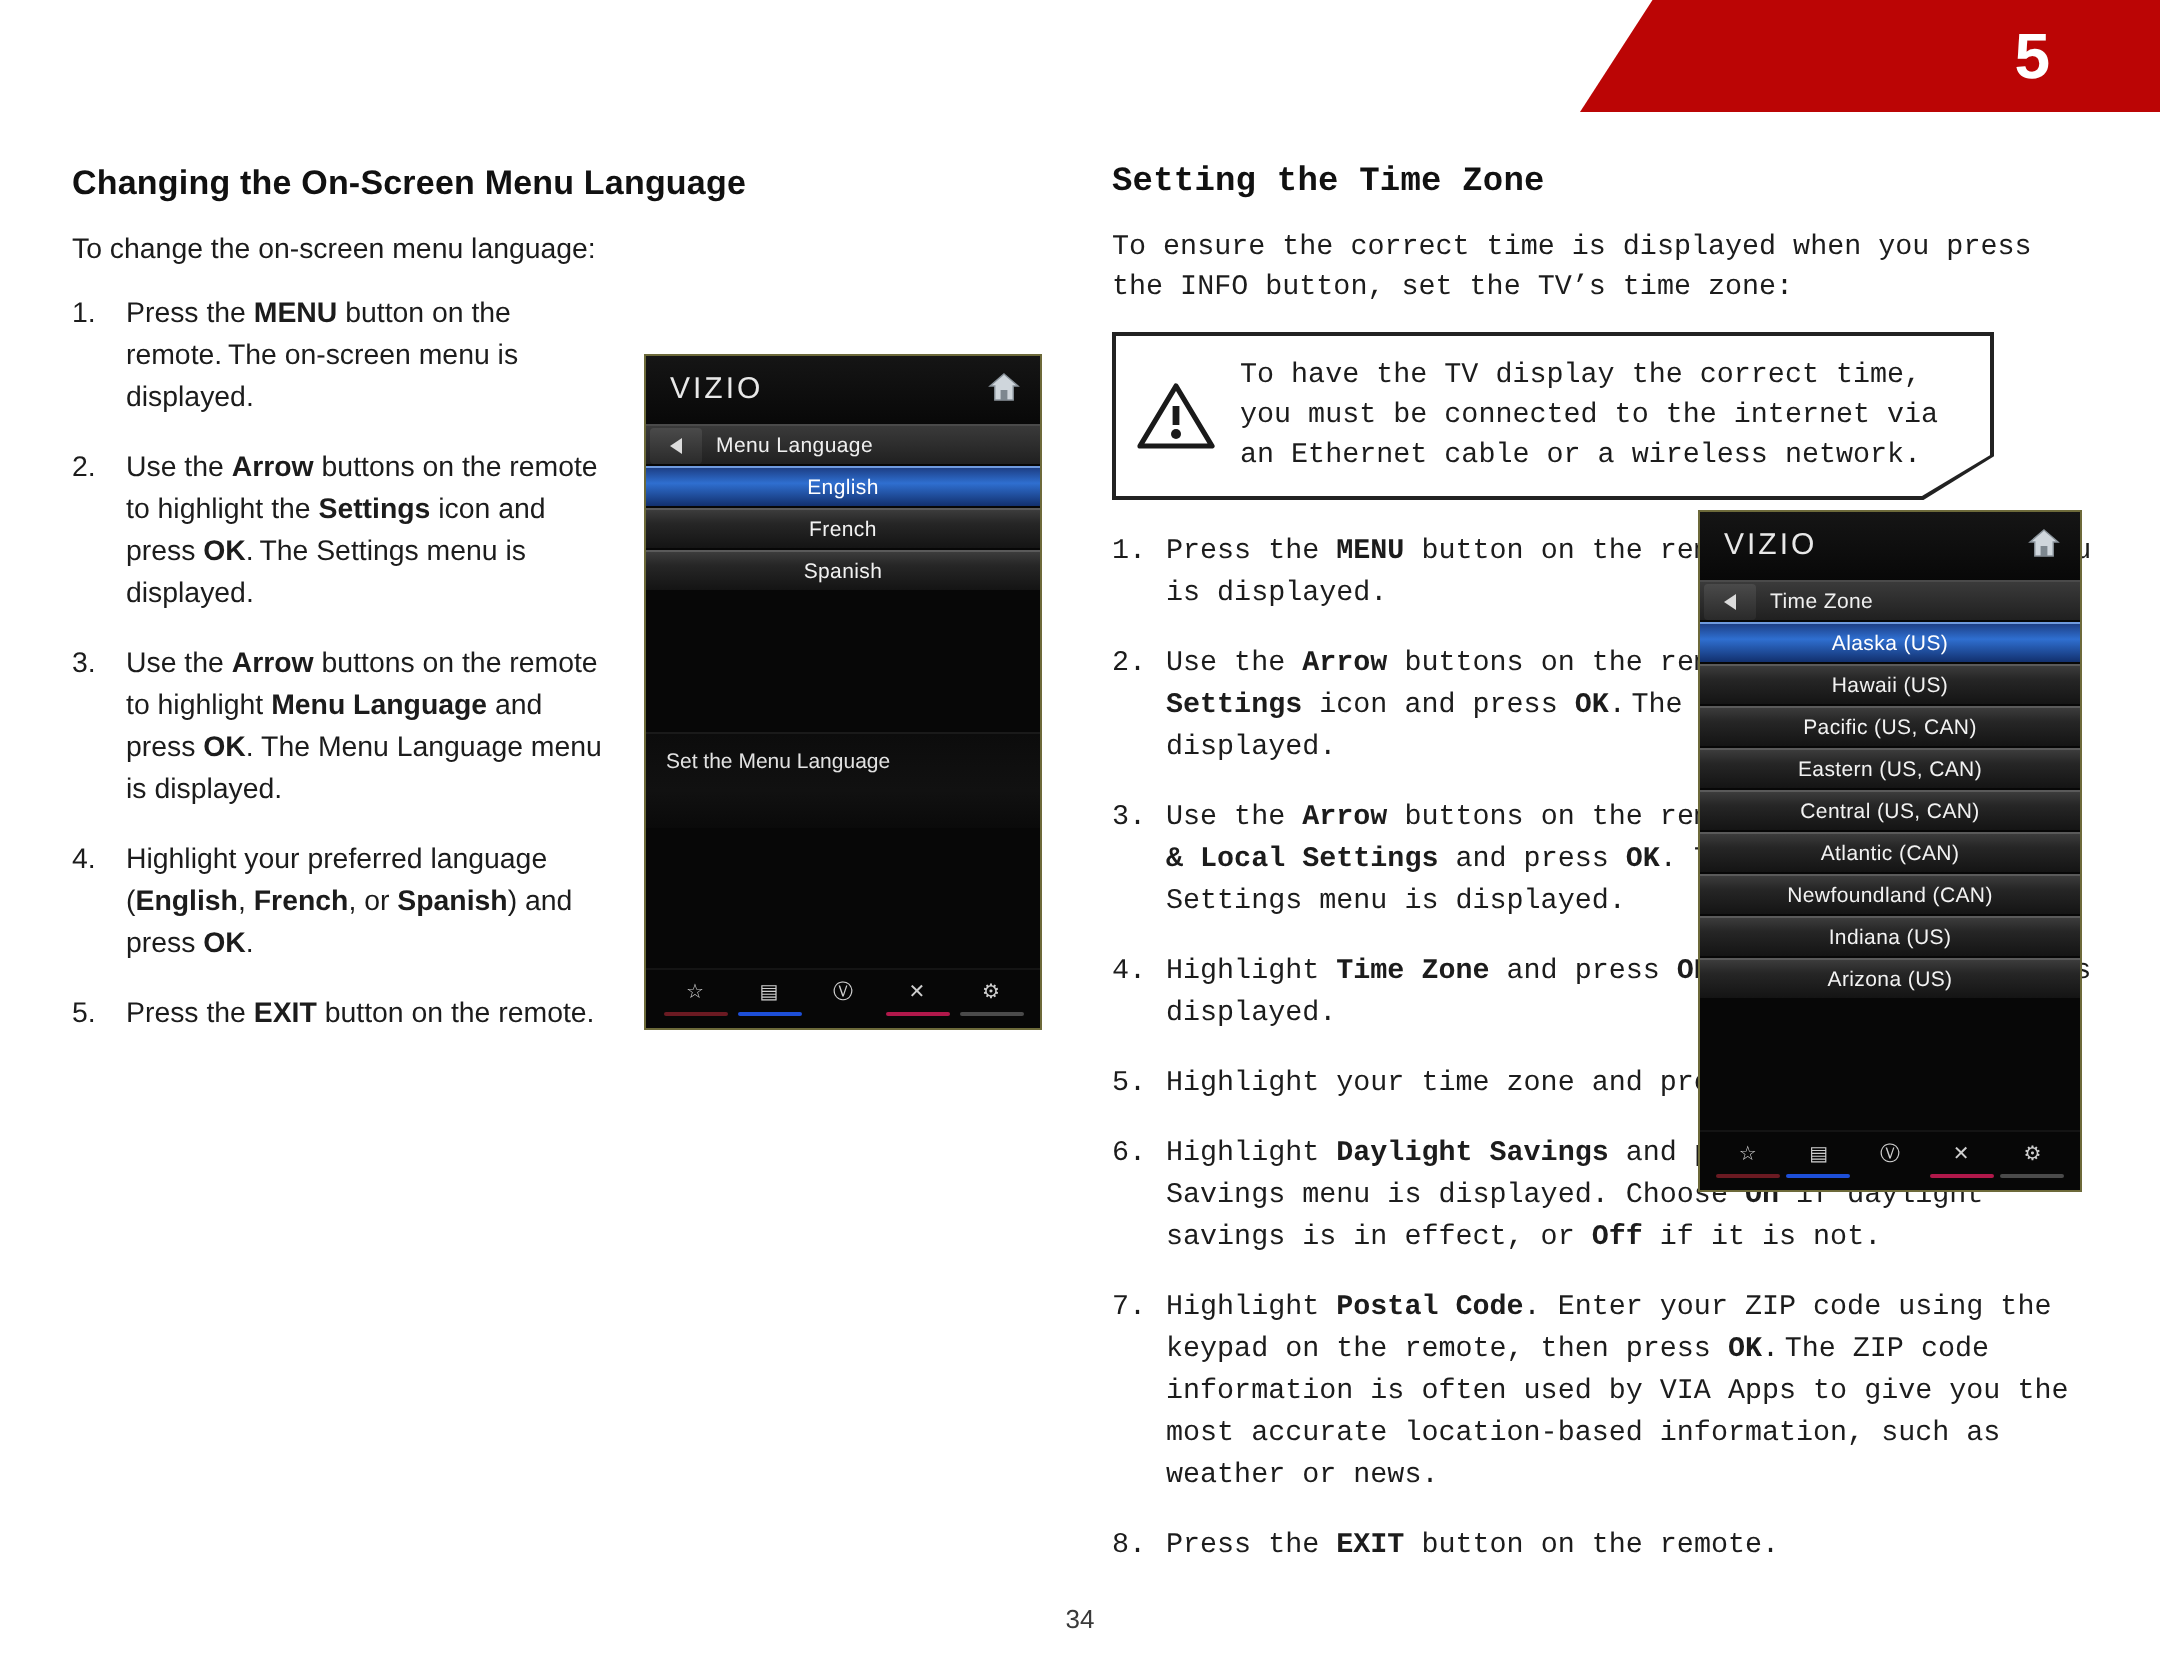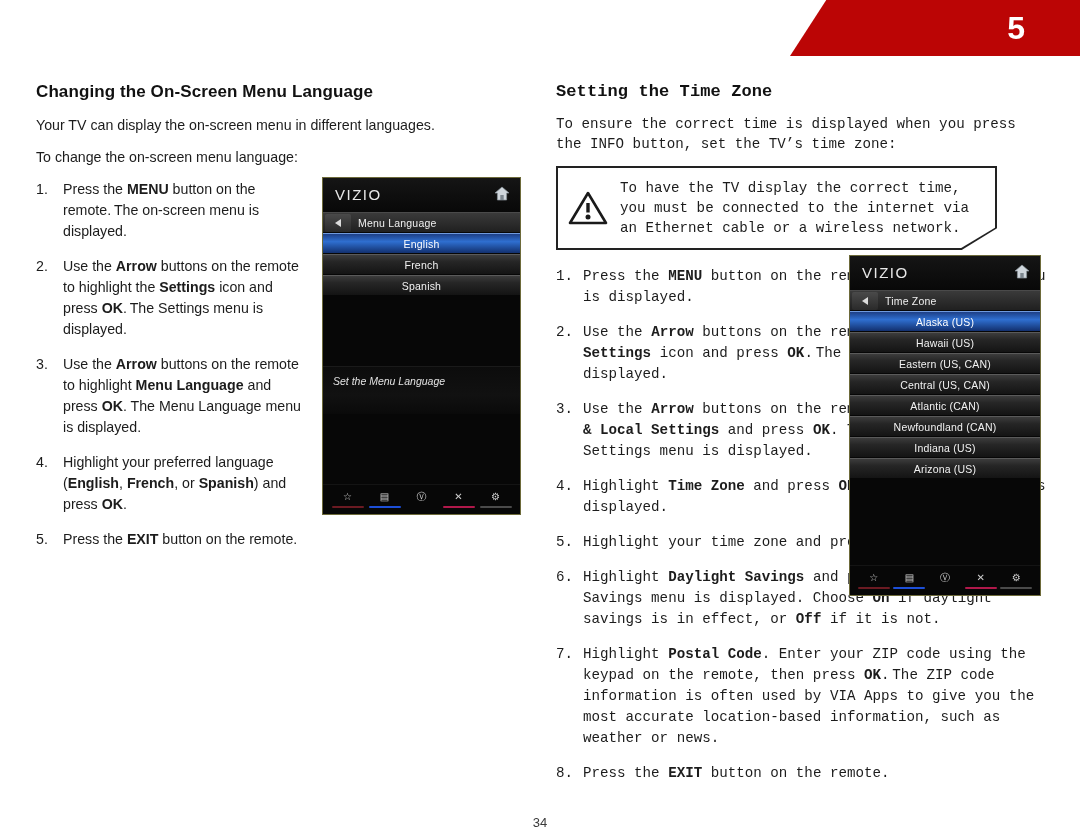--- a/index.html
+++ b/index.html
@@ -129,51 +129,49 @@
     background: linear-gradient(#1d3f86 0%, #2f6fd0 40%, #12306e 100%);
     border-top: 1px solid #6f9ade;
     color: #ffffff;
   }
 
   .tv-caption {
     flex: 0 0 auto; padding: 8px 10px 0 10px; min-height: 48px;
     color: #e2e2e2; font-size: 10.5px;
     background: linear-gradient(#0c0c0c, #111 60%, #0a0a0a);
     border-top: 1px solid #1a1a1a;
-    font-style: italic;
   }
   .tv-spacer { flex: 1 1 auto; }
 
   .tv-foot {
     flex: 0 0 30px; height: 30px;
     display: flex; align-items: center; justify-content: space-around;
     padding: 0 6px; background: #070707; border-top: 1px solid #141414;
   }
   .foot-item { display: flex; flex-direction: column; align-items: center; width: 34px; }
   .foot-glyph { height: 12px; display:flex; align-items:center; justify-content:center;
                 color: #cfcfcf; font-size: 10px; line-height: 1; }
   .foot-bar { width: 32px; height: 2.5px; margin-top: 3px; background: #555; border-radius: 1px; }
 
   .page-num {
-    position: absolute; left: 0; right: 0; bottom: 4px;
+    position: absolute; left: 0; right: 0; bottom: 17px;
     text-align: center; font-size: 13px; color: #3a3a3a;
   }
 </style>
 </head>
 <body>
 
 <div class="page">
 
   <div class="banner">
     <span class="banner-number">5</span>
   </div>
 
   <div class="col-left">
     <h2 class="sec-head">Changing the On-Screen Menu Language</h2>
-    <p class="body">Your TV can display the on-screen menu in different languages.</p>
     <p class="body">To change the on-screen menu language:</p>
     <ol class="steps narrow" id="left-steps">
         <li><span class="num">1.</span><span>Press the <b>MENU</b> button on the remote. The on-screen menu is displayed.</span></li>
         <li><span class="num">2.</span><span>Use the <b>Arrow</b> buttons on the remote to highlight the <b>Settings</b> icon and press <b>OK</b>. The Settings menu is displayed.</span></li>
         <li><span class="num">3.</span><span>Use the <b>Arrow</b> buttons on the remote to highlight <b>Menu Language</b> and press <b>OK</b>. The Menu Language menu is displayed.</span></li>
         <li><span class="num">4.</span><span>Highlight your preferred language (<b>English</b>, <b>French</b>, or <b>Spanish</b>) and press <b>OK</b>.</span></li>
         <li><span class="num">5.</span><span>Press the <b>EXIT</b> button on the remote.</span></li>
       </ol>
   </div>
 
@@ -264,20 +262,21 @@
         </div>
         <div class="tv-title-bar">
           <span class="back-arrow">
             <i></i>
           </span>
           <span class="tv-title">Time Zone</span>
         </div>
         <div class="tv-list">
           <div class="tv-row sel">Alaska (US)</div>
           <div class="tv-row">Hawaii (US)</div>
+          <div class="tv-row">Pacific (US, CAN)</div>
           <div class="tv-row">Eastern (US, CAN)</div>
           <div class="tv-row">Central (US, CAN)</div>
           <div class="tv-row">Atlantic (CAN)</div>
           <div class="tv-row">Newfoundland (CAN)</div>
           <div class="tv-row">Indiana (US)</div>
           <div class="tv-row">Arizona (US)</div>
         </div>
         <div class="tv-spacer"></div>
         <div class="tv-foot">
           <div class="foot-item">

